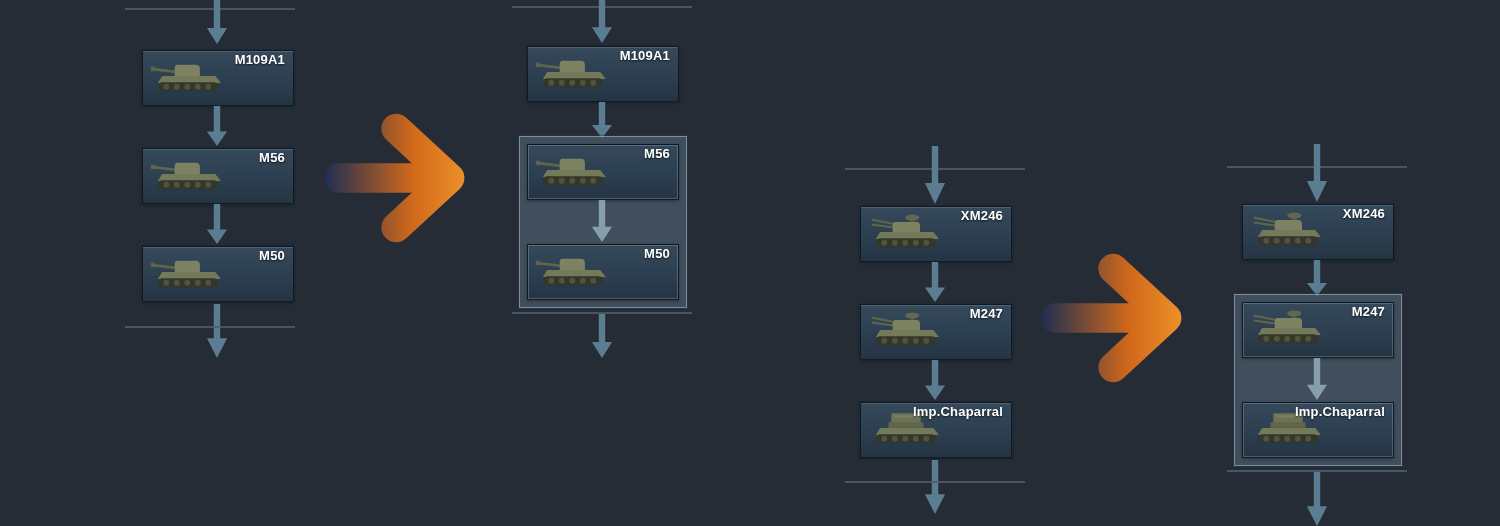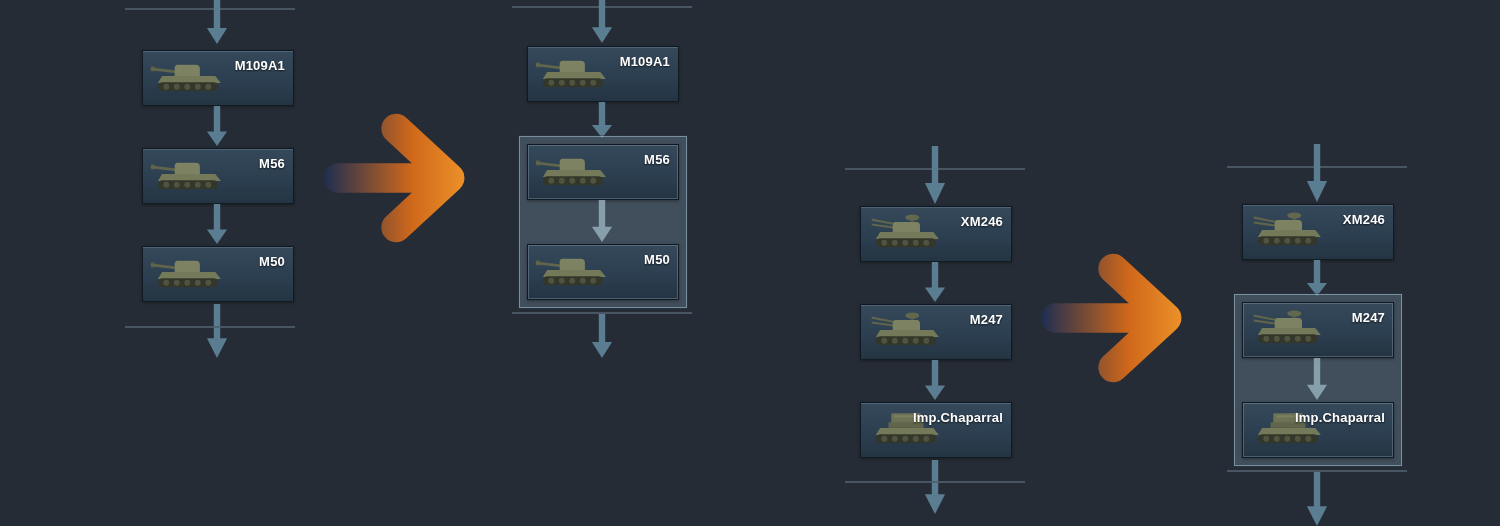--- a/index.html
+++ b/index.html
@@ -30,21 +30,21 @@
     position:absolute;width:150px;height:54px;
     background:linear-gradient(180deg,var(--card-top) 0%,var(--card-mid) 55%,var(--card-bottom) 100%);
     border:1px solid rgba(12,20,28,.85);
     box-shadow:inset 0 1px 0 rgba(170,200,225,.22),0 1px 3px rgba(0,0,0,.35);
   }
   .card.in-group{
     box-shadow:inset 0 0 0 1px rgba(175,205,225,.28),0 1px 3px rgba(0,0,0,.35);
   }
   .tank{position:absolute;left:5px;top:6px;width:80px;height:42px;z-index:1}
   .vname{
-    position:absolute;right:8px;top:7px;z-index:2;
+    position:absolute;right:8px;top:1px;z-index:2;
     font-size:13px;font-weight:700;color:var(--label-text);
     letter-spacing:.2px;text-shadow:0 1px 2px rgba(0,0,0,.7);white-space:nowrap;
   }
   .group{
     position:absolute;
     background:var(--group-fill);
     border:1px solid var(--group-border);
     box-shadow:0 0 0 1px rgba(40,60,75,.4);
   }
   .big-arrow{position:absolute}

